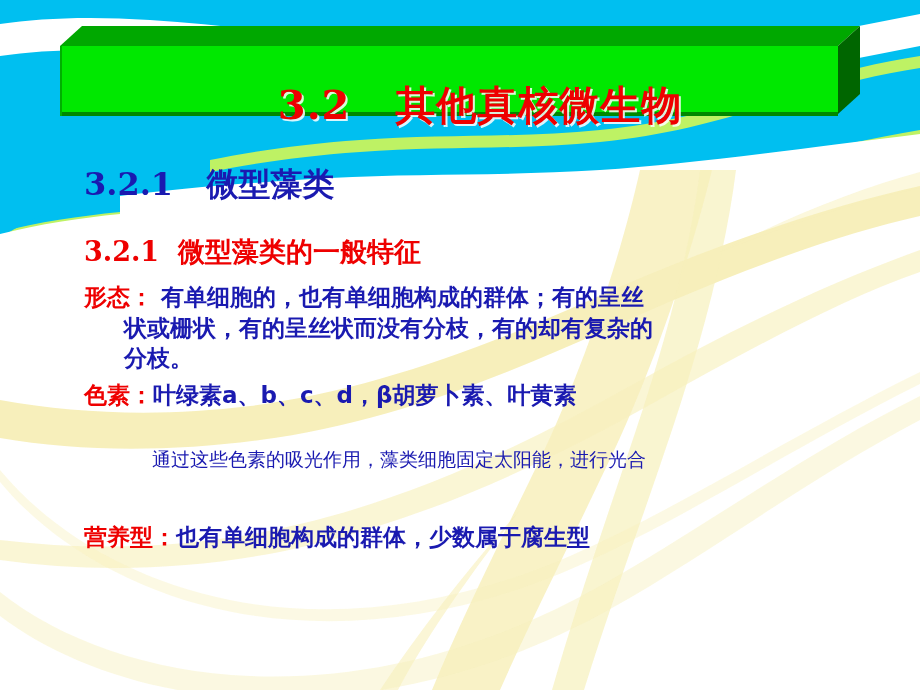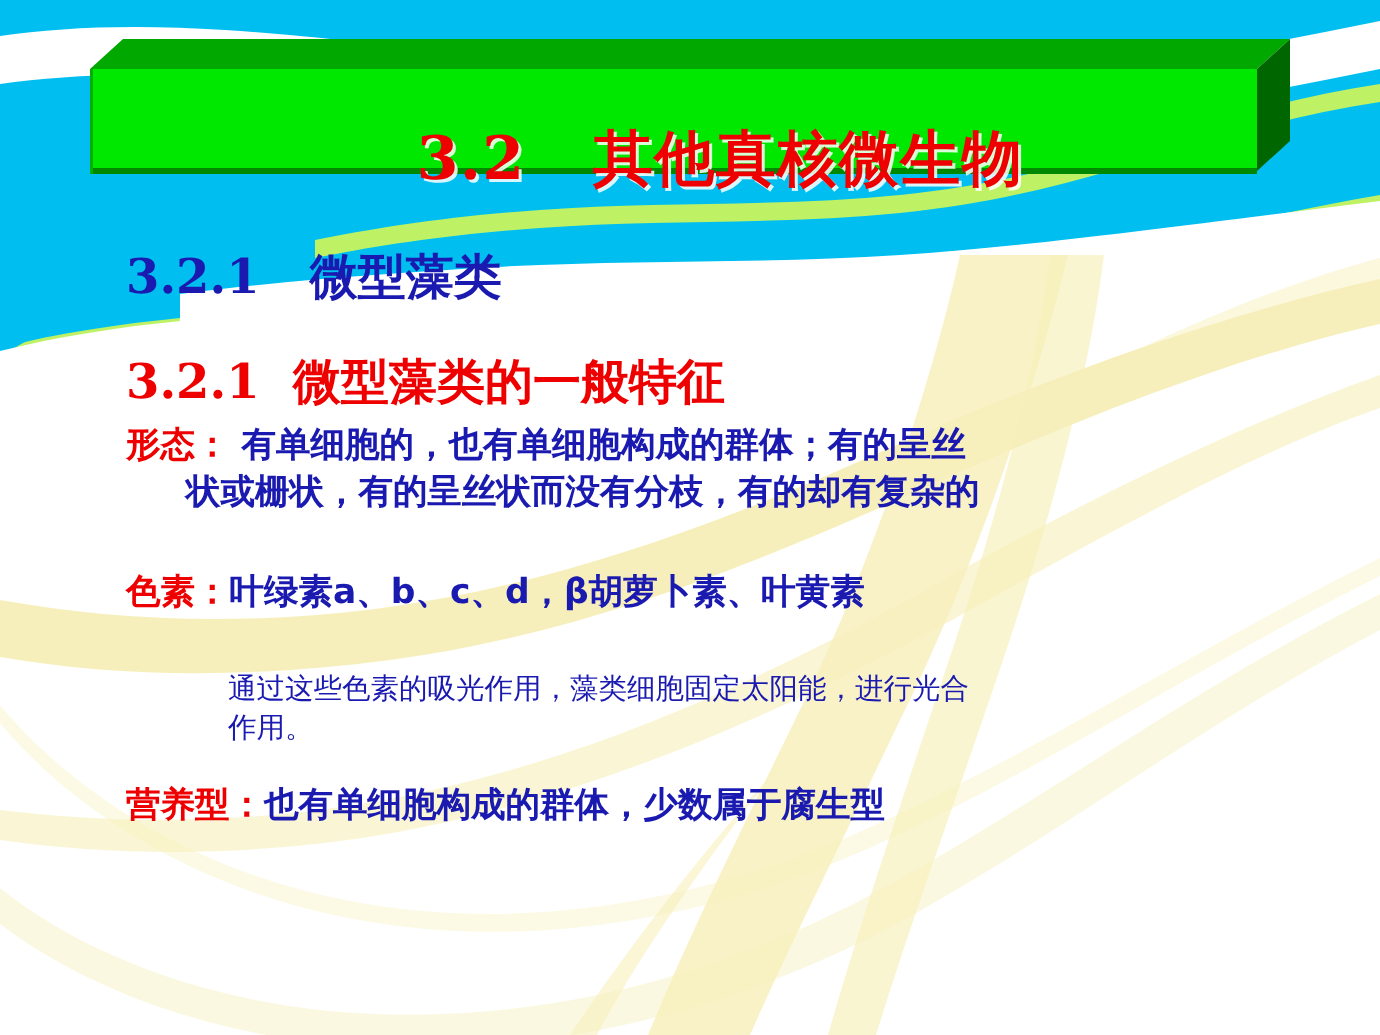--- a/index.html
+++ b/index.html
@@ -82,21 +82,21 @@
     font-size: 32px;
     color: #1a1ab0;
     letter-spacing: 0px;
   }
 
   #heading-l2 {
     left: 84px;
     top: 236px;
     font-family: "DejaVu Serif", "Liberation Serif", serif;
     font-weight: bold;
-    font-size: 32px;
+    font-size: 27px;
     color: #ee0000;
   }
 
   .body-block {
     position: absolute;
     font-family: "DejaVu Sans", "Liberation Sans", sans-serif;
     font-weight: bold;
     font-size: 23px;
     color: #1a1ab0;
     line-height: 1.33;
@@ -267,29 +267,29 @@
 
   <div id="content">
 
     <div class="txt" id="heading-l1">3.2.1   微型藻类</div>
 
     <div class="txt" id="heading-l2">3.2.1  微型藻类的一般特征</div>
 
     <div class="body-block" id="para-morphology">
       <span class="label-red">形态：</span><span> 有单细胞的，也有单细胞构成的群体；有的呈丝</span>
       <span class="cont">状或栅状，有的呈丝状而没有分枝，有的却有复杂的</span>
+      <span class="cont">分枝。</span>
     </div>
 
     <div class="body-block" id="para-pigment">
       <span class="label-red">色素：</span><span>叶绿素a、b、c、d，β胡萝卜素、叶黄素</span>
     </div>
 
     <div class="body-block" id="para-pigment-note">
       <span>通过这些色素的吸光作用，藻类细胞固定太阳能，进行光合</span>
-      <span class="cont">作用。</span>
     </div>
 
     <div class="body-block" id="para-nutrition">
       <span class="label-red">营养型：</span><span>也有单细胞构成的群体，少数属于腐生型</span>
     </div>
 
   </div>
 </div>
 
 </body></html>

